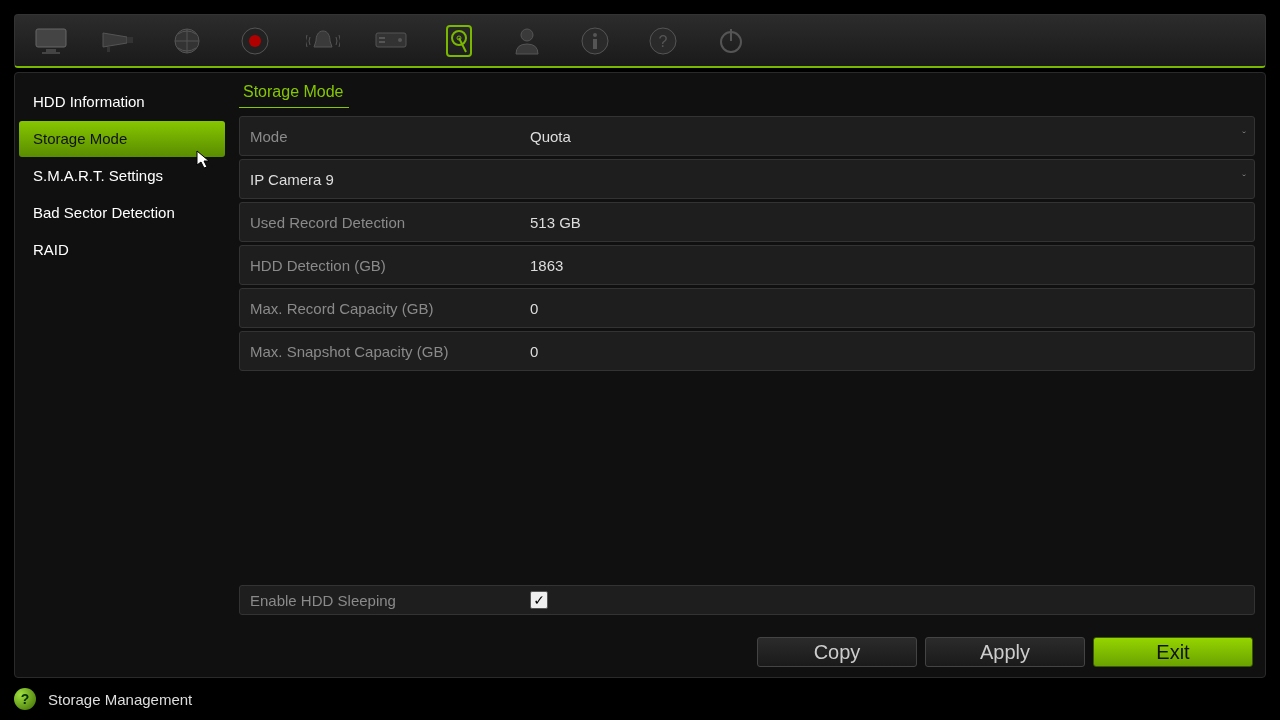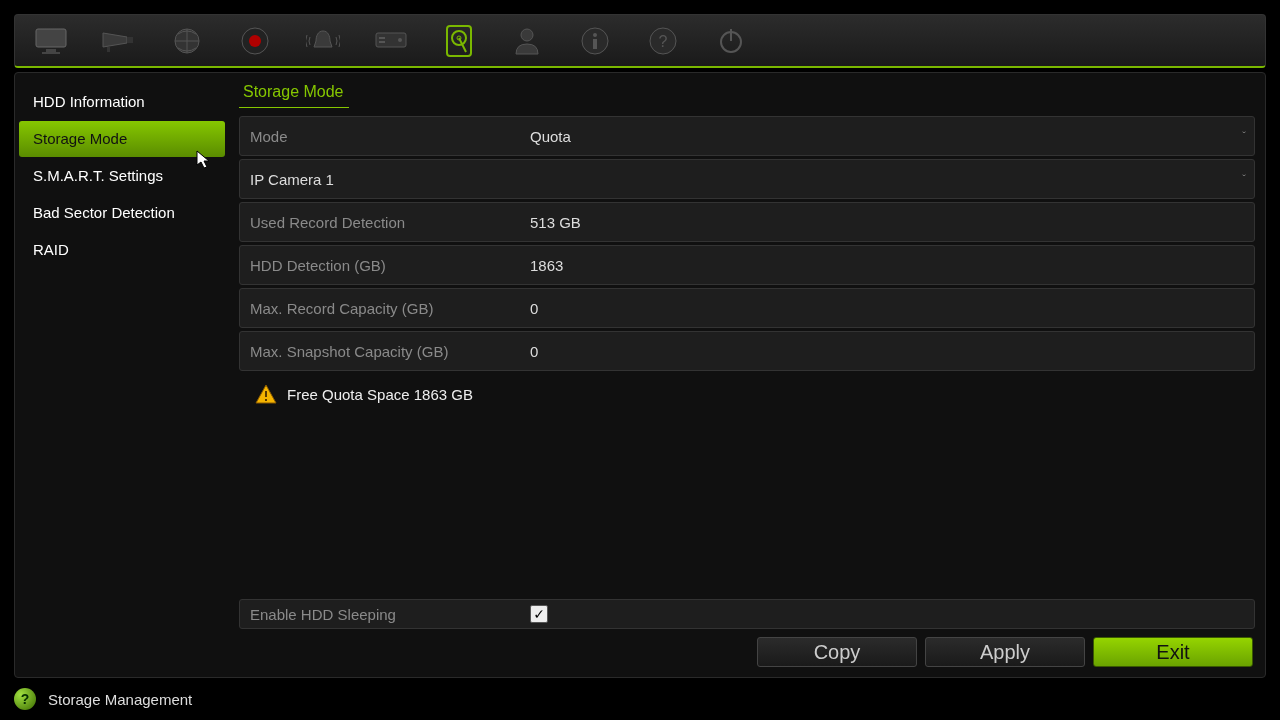--- a/index.html
+++ b/index.html
@@ -51,21 +51,21 @@
     background: #1e1e1e; margin-bottom: 3px;
   }
   .row .label { width: 280px; padding-left: 10px; color: #8a8a8a; display: flex; align-items: center; }
   .row .value { flex: 1; padding-left: 10px; color: #ddd; display: flex; align-items: center; position: relative; }
   .row .chev { position: absolute; right: 8px; top: 50%; transform: translateY(-50%); color: #888; font-size: 11px; }
 
   .free-quota { display: flex; align-items: center; gap: 10px; padding: 10px 0 0 16px; color: #eee; }
 
   .spacer { flex: 1; }
 
-  .sleep-row { display: flex; align-items: stretch; height: 30px; border: 1px solid #333; border-radius: 3px; background: #1e1e1e; margin-bottom: 8px; }
+  .sleep-row { display: flex; align-items: stretch; height: 30px; border: 1px solid #333; border-radius: 3px; background: #1e1e1e; margin-bottom: 22px; }
   .sleep-row .label { width: 280px; padding-left: 10px; color: #8a8a8a; display: flex; align-items: center; }
   .sleep-row .value { flex: 1; padding-left: 10px; display: flex; align-items: center; }
   .chk { width: 18px; height: 18px; border: 1px solid #555; border-radius: 2px; background: #eee; color: #000; font-size: 14px; line-height: 16px; text-align: center; cursor: pointer; }
 
   .buttons { display: flex; justify-content: flex-end; gap: 8px; padding-right: 2px; }
   .btn {
     width: 160px; height: 30px; border: 1px solid #444; border-radius: 3px;
     background: linear-gradient(#2b2b2b, #1a1a1a);
     color: #ccc; display: flex; align-items: center; justify-content: center;
     cursor: pointer; font-size: 20px;
@@ -187,21 +187,21 @@
       <div class="row">
         <div class="label">Mode</div>
         <div class="value">
             <span>Quota</span>
             <span class="chev">ˇ</span>
           </div>
       </div>
 
       <div class="row">
         <div class="value">
-            <span>IP Camera 1</span>
+            <span>IP Camera 9</span>
             <span class="chev">ˇ</span>
           </div>
       </div>
 
       <div class="row">
         <div class="label">Used Record Detection</div>
         <div class="value">513 GB</div>
       </div>
 
 
@@ -213,28 +213,20 @@
       <div class="row">
         <div class="label">Max. Record Capacity (GB)</div>
         <div class="value">0</div>
       </div>
 
       <div class="row">
         <div class="label">Max. Snapshot Capacity (GB)</div>
         <div class="value">0</div>
       </div>
 
-      <div class="free-quota">
-        <svg width="22" height="20" viewBox="0 0 22 20">
-            <polygon points="11,1 21,19 1,19" fill="#f5b400" stroke="#8a5a00"></polygon>
-            <rect x="10" y="7" width="2" height="6" fill="#5a3a00"></rect>
-            <rect x="10" y="15" width="2" height="2" fill="#5a3a00"></rect>
-          </svg>
-        <span>Free Quota Space 1863 GB</span>
-      </div>
 
       <div class="spacer"></div>
 
       <div class="sleep-row">
         <div class="label">Enable HDD Sleeping</div>
         <div class="value">
             <div class="chk">✓</div>
           </div>
       </div>
 

